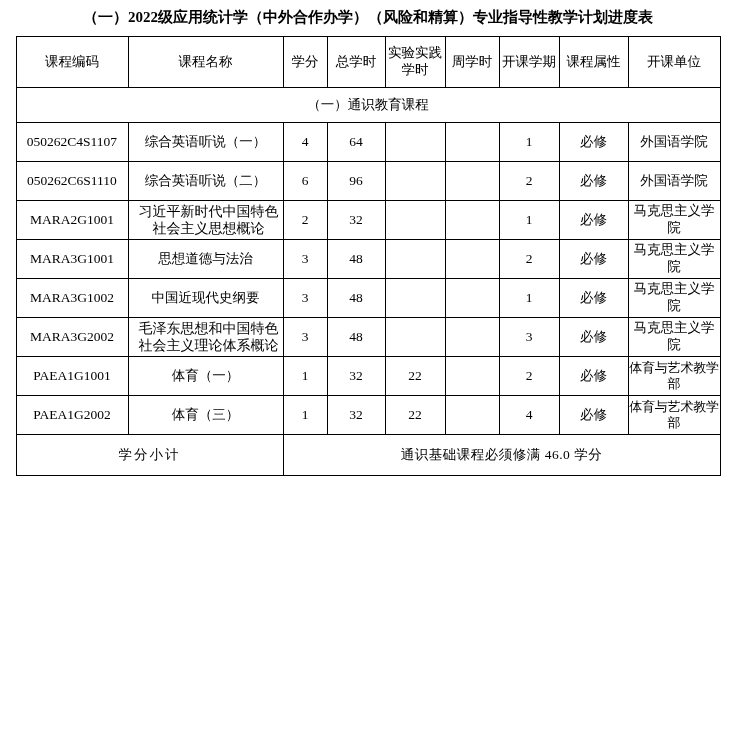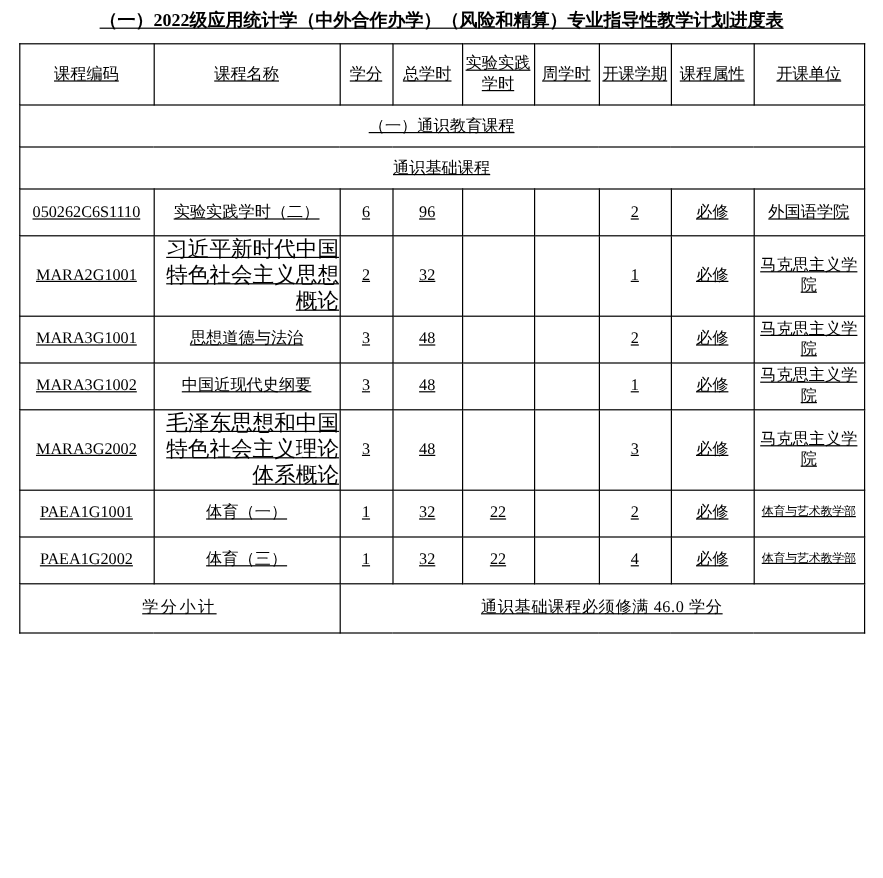--- a/index.html
+++ b/index.html
@@ -13,21 +13,20 @@
     font-family: "Liberation Serif", "DejaVu Serif", serif;
     color: #000000;
     overflow: hidden;
   }
   .page {
     width: 736px;
     height: 552px;
     box-sizing: border-box;
     padding: 0;
     position: relative;
-    text-decoration: underline;
   }
   .doc-title {
     text-align: center;
     font-weight: bold;
     font-size: 15px;
     padding: 8px 10px 9px 10px;
     letter-spacing: 0px;
     font-family: "Liberation Serif", "DejaVu Serif", serif;
   }
   table.plan {
@@ -73,29 +72,28 @@
     letter-spacing: 0px;
   }
   td.cname {
     text-align: left;
     padding-left: 8px;
     padding-right: 3px;
     font-size: 13.5px;
   }
   td.cname.two-line {
     line-height: 1.22;
-    font-size: 18px;
+    font-size: 14px;
     padding-left: 6px;
-    text-align: right;
   }
   td.unit {
     font-size: 13px;
   }
   td.unit.small {
-    font-size: 10px;
+    font-size: 13px;
     letter-spacing: -0.2px;
   }
   .total-row td {
     height: 40px;
     font-size: 14px;
   }
   .total-label {
     letter-spacing: 2px;
   }
   .total-value {
@@ -141,32 +139,40 @@
         <td>周学时</td>
         <td class="hdr-two-line">开课学期</td>
         <td>课程属性</td>
         <td>开课单位</td>
       </tr>
     </thead>
     <tbody>
       <tr class="section-row">
         <td colspan="9">（一）通识教育课程</td>
       </tr>
-      <tr class="subsection-row">
-        <td colspan="9">通识基础课程</td>
-      </tr>
     </tbody>
     <tbody class="courses">
 
+      <tr>
+        <td class="code">050262C4S1107</td>
+        <td class="cname">综合英语听说（一）</td>
+        <td>4</td>
+        <td>64</td>
+        <td></td>
+        <td></td>
+        <td>1</td>
+        <td>必修</td>
+        <td class="unit">外国语学院</td>
+      </tr>
 
 
 
       <tr>
         <td class="code">050262C6S1110</td>
-        <td class="cname">实验实践学时（二）</td>
+        <td class="cname">综合英语听说（二）</td>
         <td>6</td>
         <td>96</td>
         <td></td>
         <td></td>
         <td>2</td>
         <td>必修</td>
         <td class="unit">外国语学院</td>
       </tr>
 
 

